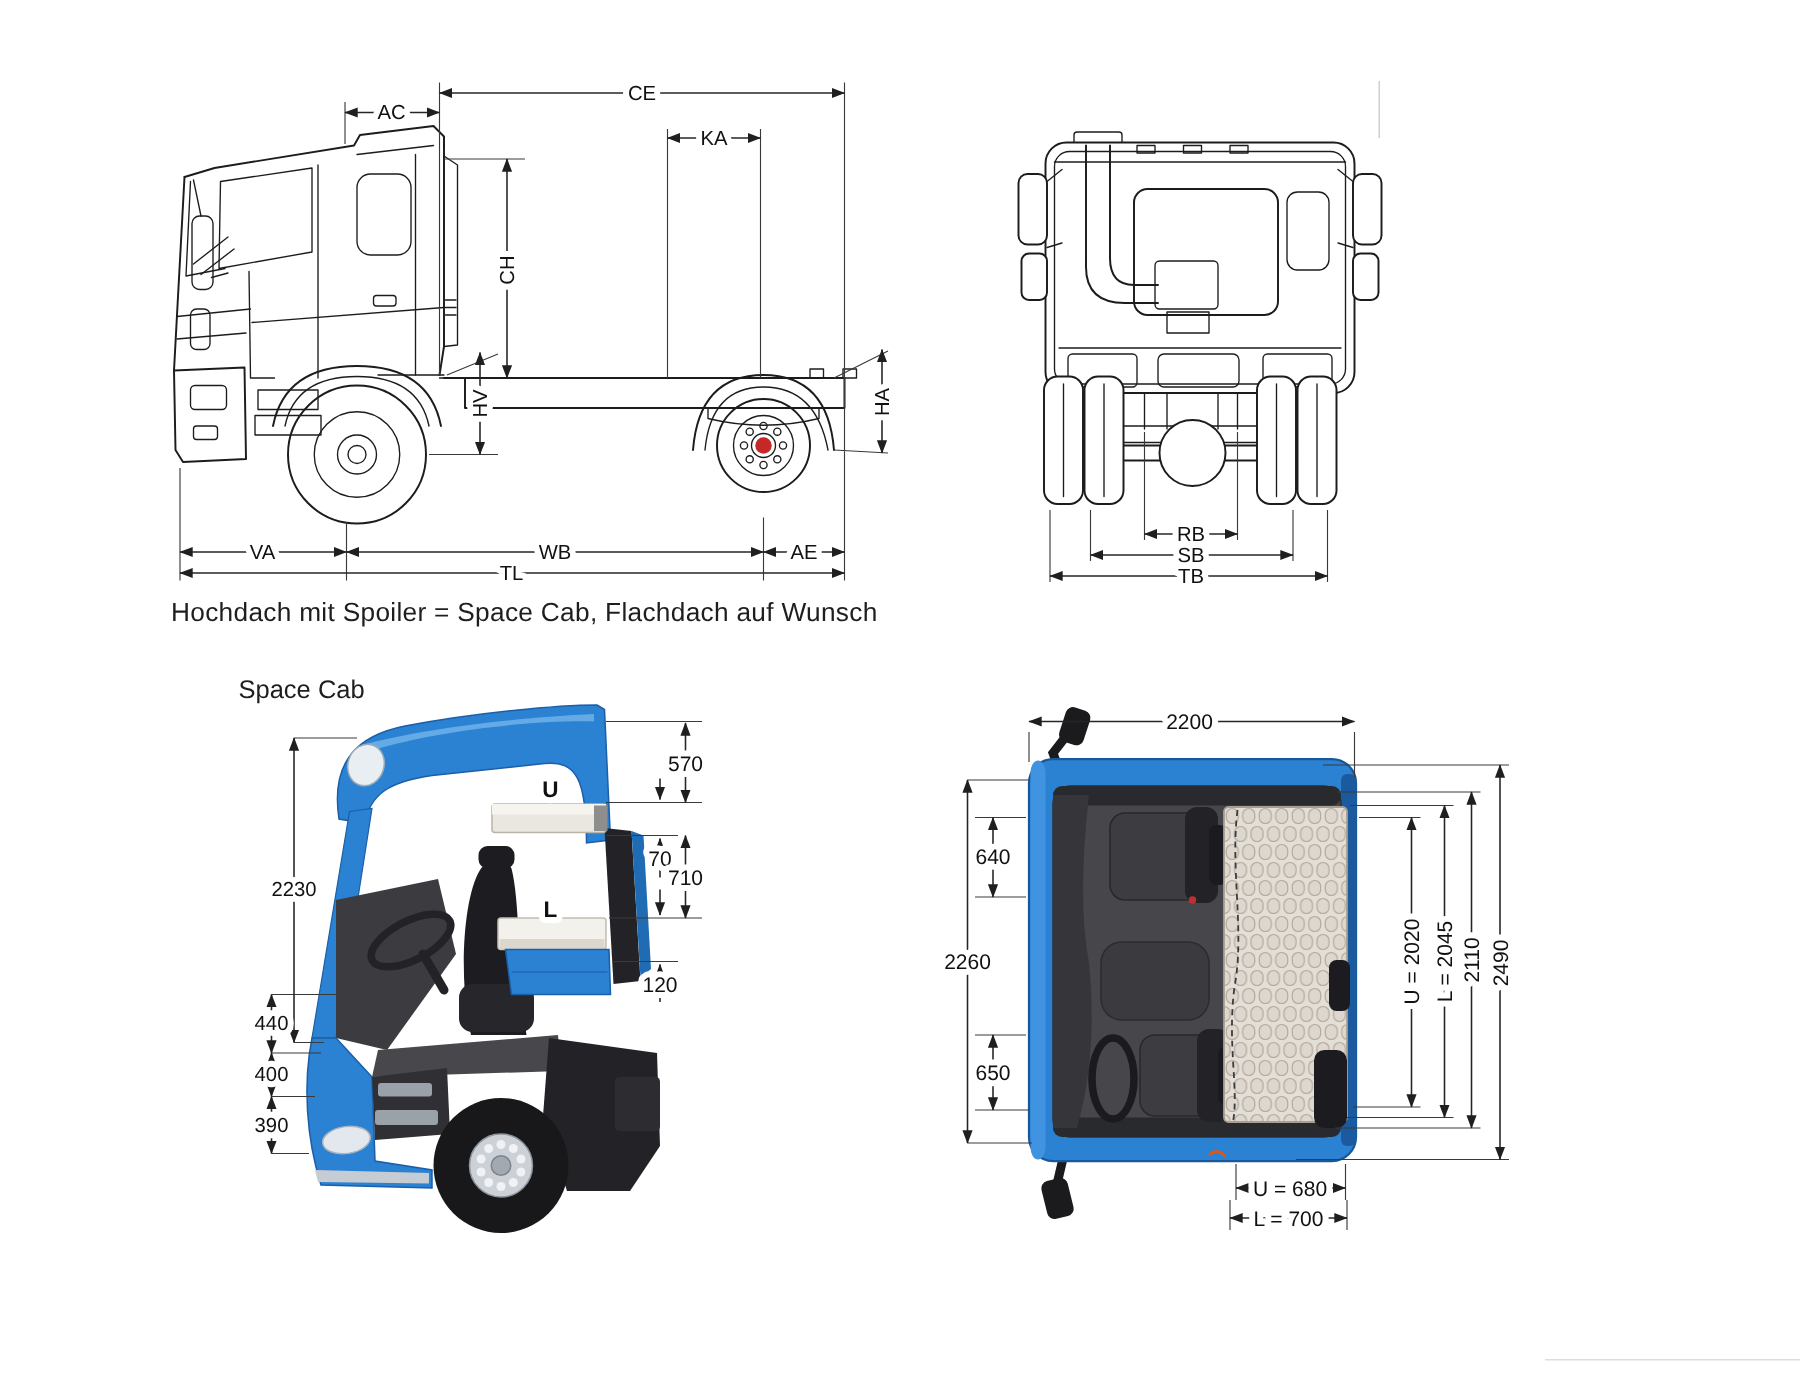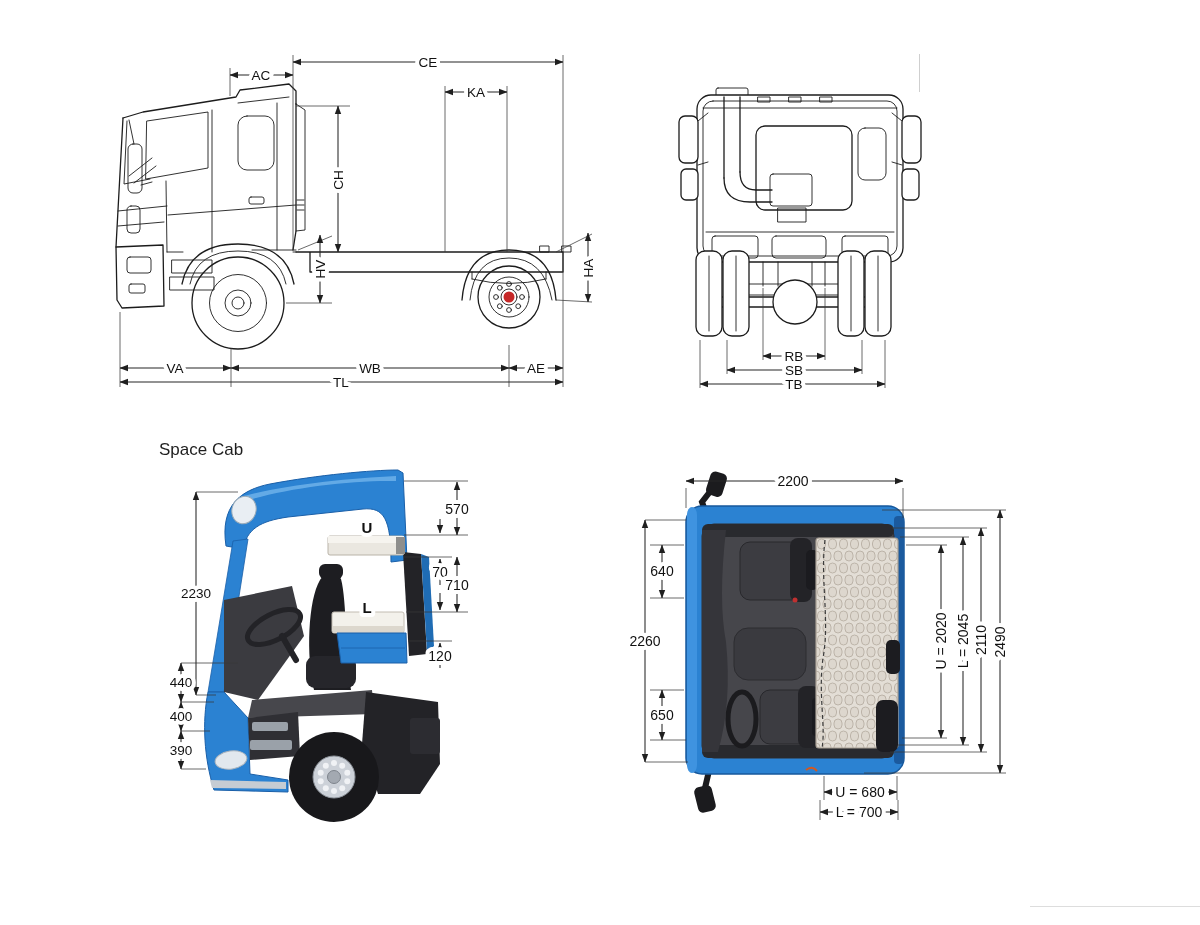--- a/index.html
+++ b/index.html
@@ -6,21 +6,21 @@
   #page {
     position:relative; width:1200px; height:925px; background:#ffffff;
     font-family:"Liberation Sans", sans-serif; overflow:hidden;
   }
   svg { position:absolute; overflow:visible; }
   .caption {
     position:absolute; left:114px; top:398px; font-size:17.5px; color:#1e1e1e;
     letter-spacing:0.2px;
   }
   .cab-title {
-    position:absolute; left:159px; top:440px; font-size:17px; color:#1e1e1e;
+    position:absolute; left:159px; top:450px; font-size:17px; color:#1e1e1e;
   }
   
   .ln  { fill:none; stroke:#1c1c1c; stroke-width:1.3; stroke-linejoin:round; stroke-linecap:round; }
   .lnt { fill:none; stroke:#1c1c1c; stroke-width:0.9; stroke-linejoin:round; stroke-linecap:round; }
   .wf  { fill:#ffffff; stroke:#1c1c1c; stroke-width:1.3; stroke-linejoin:round; }
   
   .dim { fill:none; stroke:#262626; stroke-width:1.05; }
   .ext { fill:none; stroke:#3a3a3a; stroke-width:0.75; }
   
   .dtx {
@@ -193,20 +193,21 @@
       <path class="ext" d="M763,288 V360 M825,288 V360 M727,340 V374 M862,340 V374 M700,340 V388 M885,340 V388"></path>
       <path class="dim" marker-start="url(#r-ar)" marker-end="url(#r-ar)" d="M763,356 H825"></path>
       <path class="dim" marker-start="url(#r-ar)" marker-end="url(#r-ar)" d="M727,370 H862"></path>
       <path class="dim" marker-start="url(#r-ar)" marker-end="url(#r-ar)" d="M700,384 H885"></path>
       <text class="dtx" x="794" y="356">RB</text>
       <text class="dtx" x="794" y="370">SB</text>
       <text class="dtx" x="794" y="384">TB</text>
     </g>
   </svg>
 
+  <div class="caption">Hochdach mit Spoiler = Space Cab, Flachdach auf Wunsch</div>
   <div class="cab-title">Space Cab</div>
 
   <svg style="left:155px; top:450px;" width="335" height="380" viewBox="155 450 335 380">
     <defs>
       <marker id="c-ar" viewBox="0 0 10 10" refX="9.5" refY="5" markerWidth="8.5" markerHeight="8.5" orient="auto-start-reverse">
           <path d="M0,1.2 L10,5 L0,8.8 Z" fill="#1f1f1f"></path>
         </marker>
     </defs>
 
     <g>

